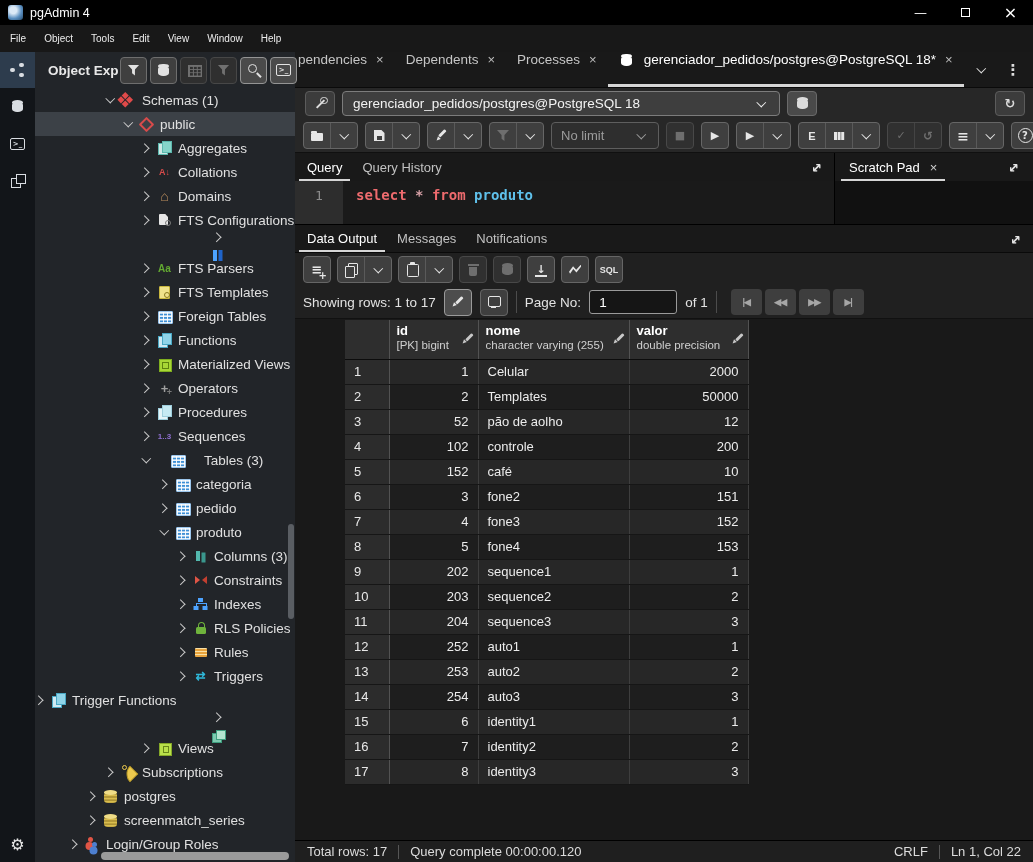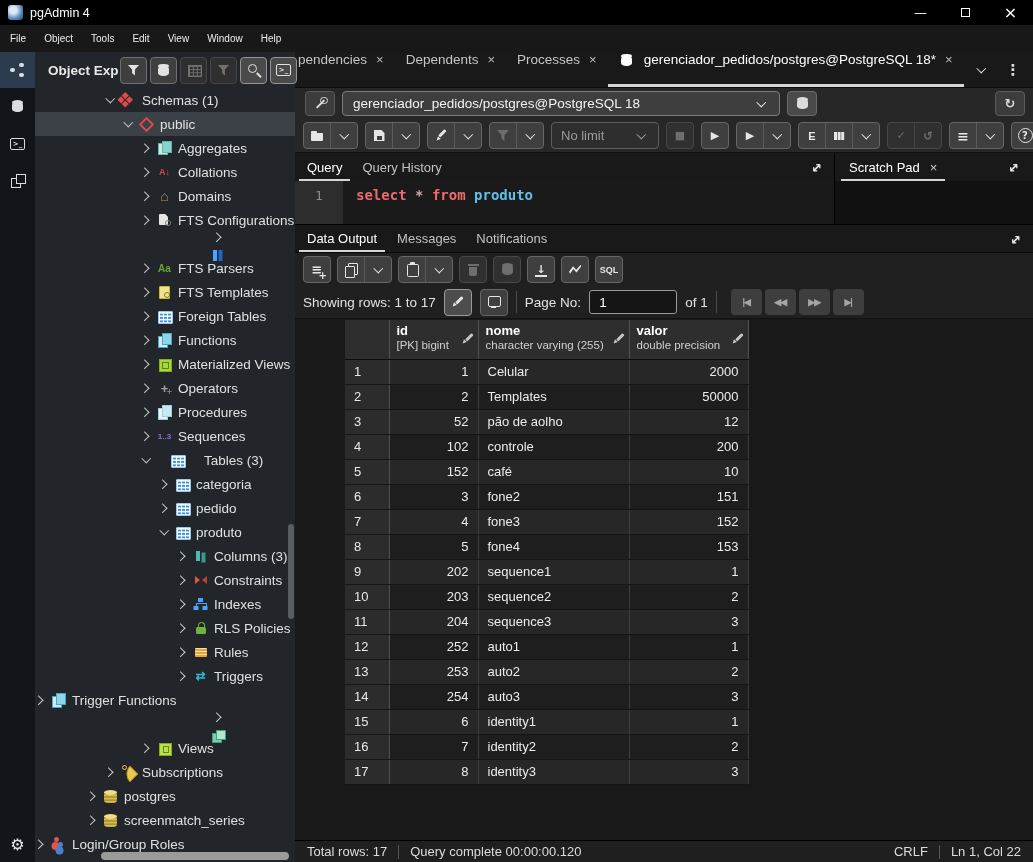--- a/index.html
+++ b/index.html
@@ -440,21 +440,21 @@
           <div class="trow" style="padding-left: 52px;">
             <span class="tw "></span>
             <span class="ti ti-database"></span>
             <span class="tlabel">postgres</span>
           </div>
           <div class="trow" style="padding-left: 52px;">
             <span class="tw "></span>
             <span class="ti ti-database"></span>
             <span class="tlabel">screenmatch_series</span>
           </div>
-          <div class="trow" style="">
+          <div class="trow" style="padding-left: 34px;">
             <span class="tw "></span>
             <span class="ti ti-login-roles"></span>
             <span class="tlabel">Login/Group Roles</span>
           </div>
         </div>
       <div class="tree-vthumb"></div>
       <div class="tree-hthumb"></div>
     </div>
 
     <div class="main">

